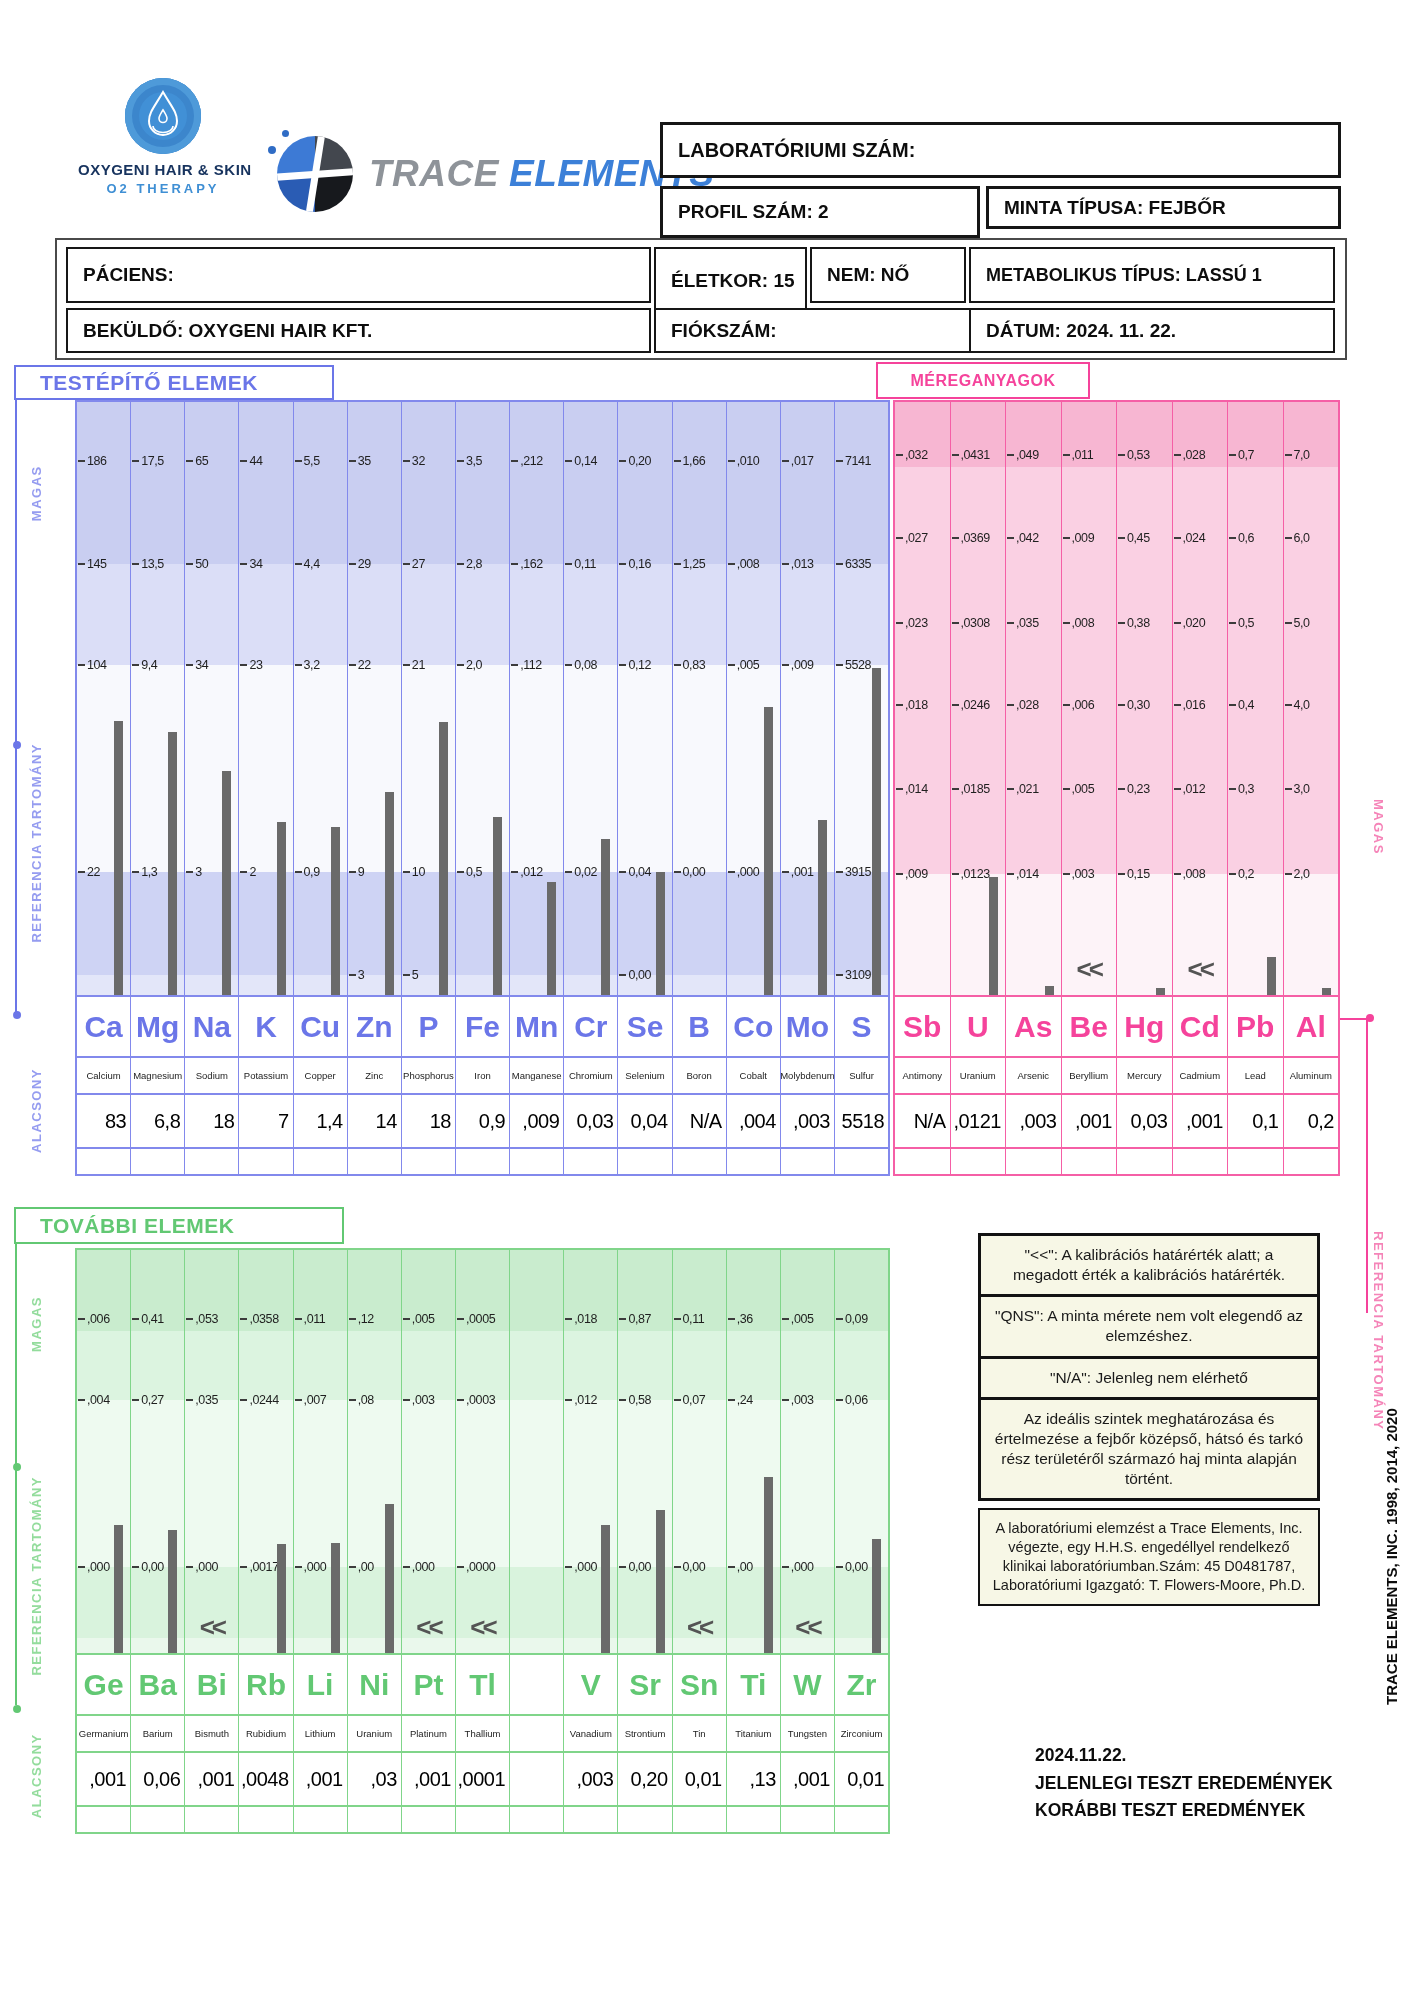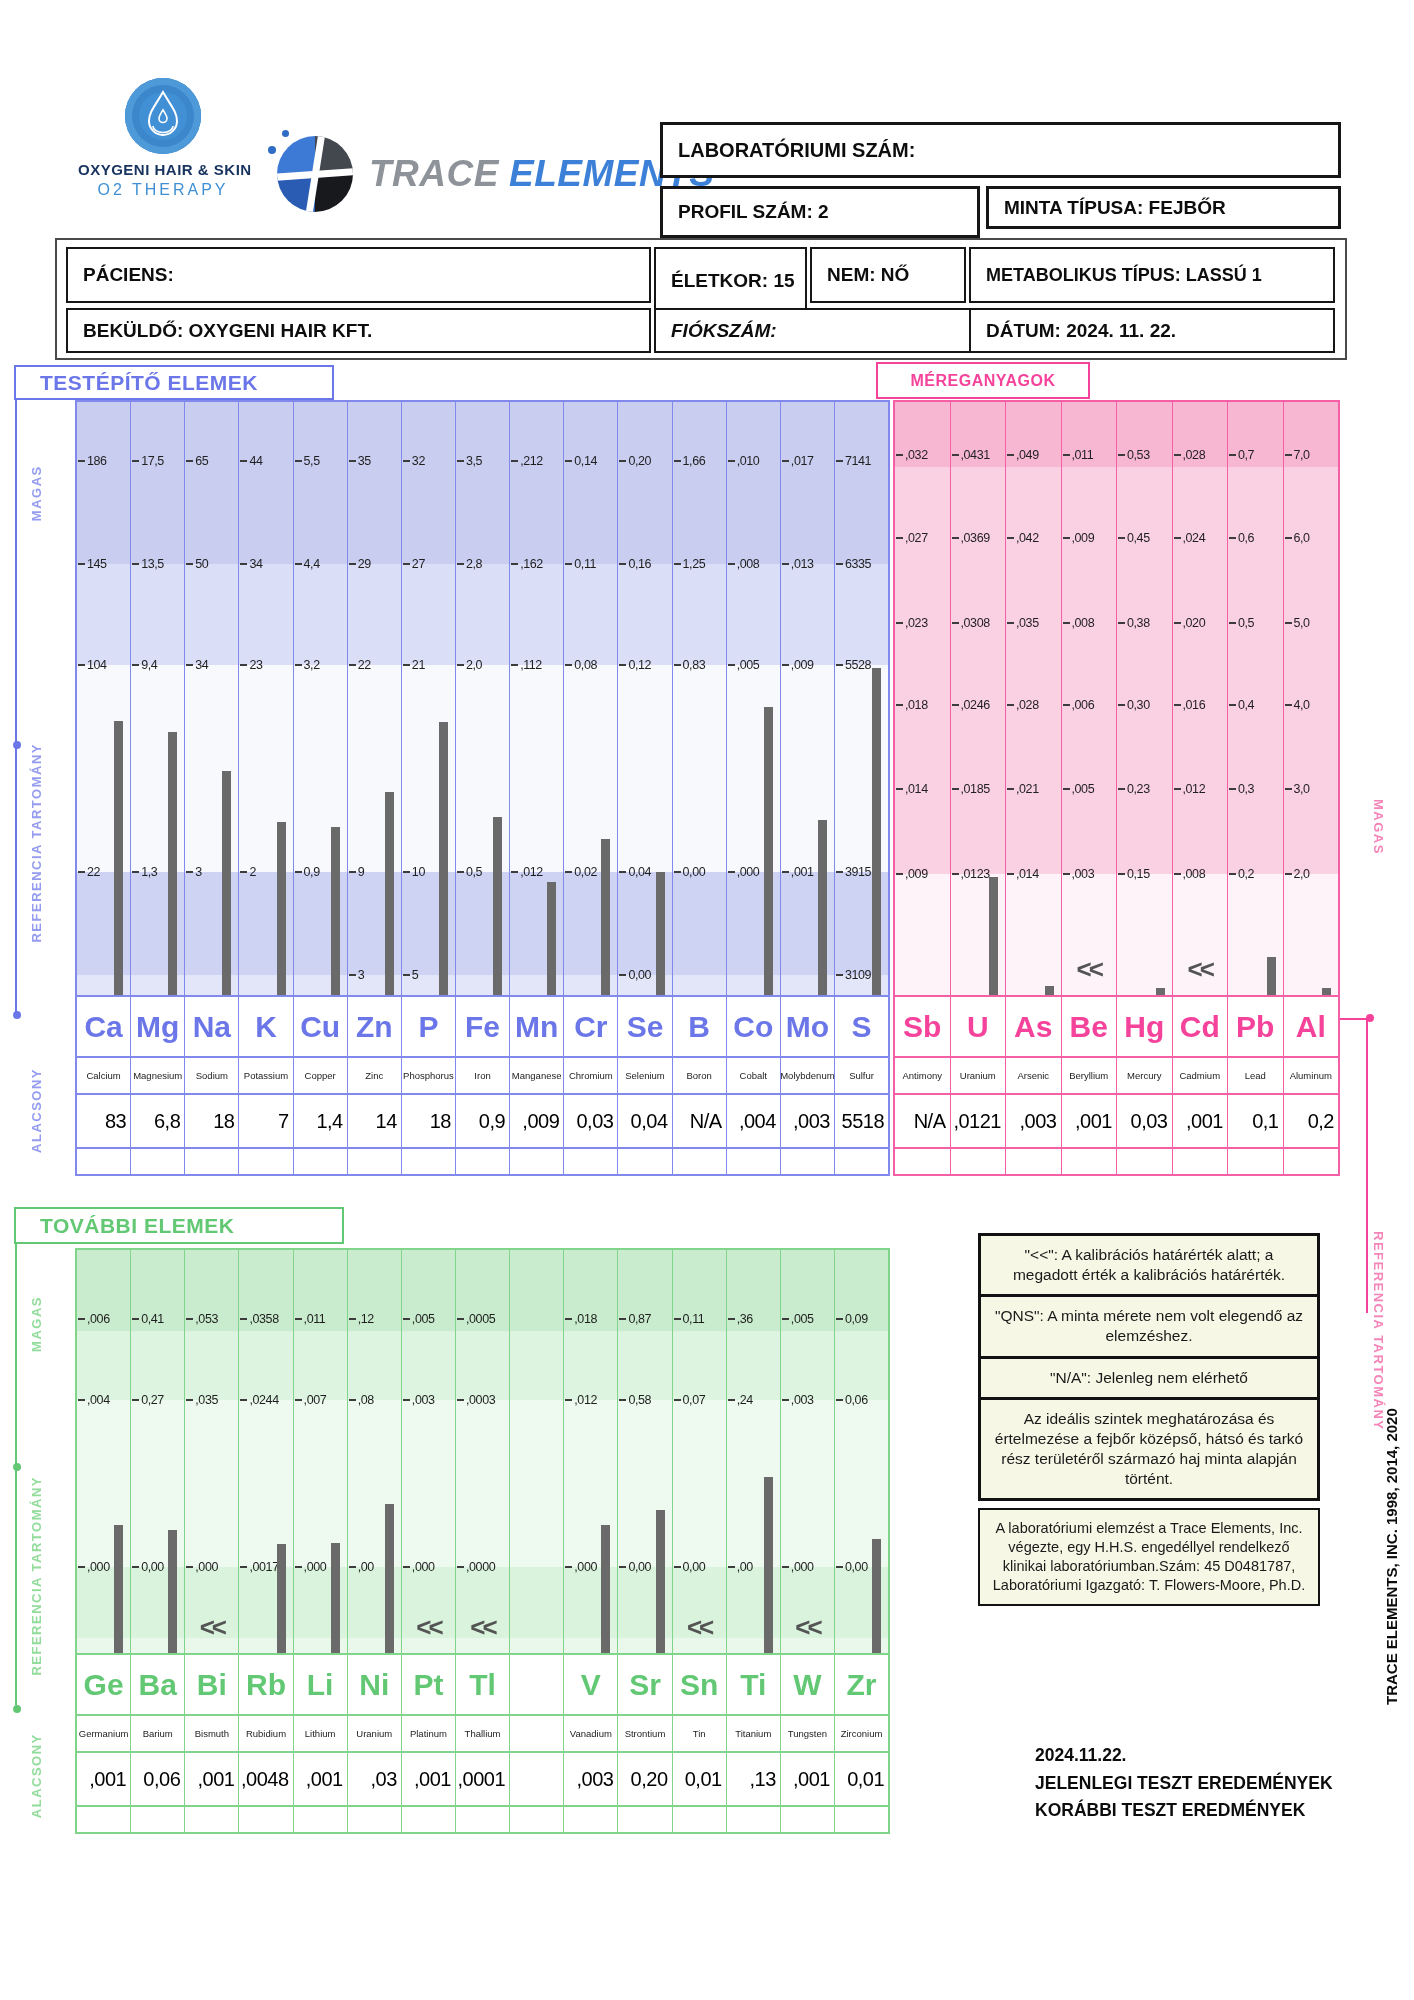--- a/index.html
+++ b/index.html
@@ -6,21 +6,21 @@
   .page{position:relative;width:1414px;height:2000px;background:#fff;overflow:hidden;
         font-family:"Liberation Sans",sans-serif;color:#111;}
 
   
   .oxy-logo{position:absolute;left:78px;top:78px;width:170px;text-align:center;}
   .oxy-circle{width:76px;height:76px;border-radius:50%;margin:0 auto;
               background:#4190d6;box-shadow:inset 0 0 0 9px #ningun;position:relative;
               box-shadow:inset 0 0 0 7px #4e9ad9, inset 0 0 0 14px #3c86cc;}
   .oxy-circle svg{position:absolute;left:14px;top:10px;}
   .oxy-name{margin-top:7px;font-size:15px;font-weight:700;color:#17335e;letter-spacing:.5px;white-space:nowrap;}
-  .oxy-sub{margin-top:3px;font-size:16px;font-weight:400;color:#3f8fd4;letter-spacing:3px;}
+  .oxy-sub{margin-top:3px;font-size:13px;font-weight:700;color:#3f8fd4;letter-spacing:3px;}
   .te-logo{position:absolute;left:277px;top:136px;display:flex;align-items:center;gap:16px;}
   .te-sphere{width:76px;height:76px;border-radius:50%;position:relative;overflow:hidden;flex:none;
              background:conic-gradient(from 0deg,#43474e 0 88deg,#17191d 88deg 180deg,#2a5cb4 180deg 268deg,#3d7ad5 268deg 360deg);}
   .te-sphere::before{content:"";position:absolute;left:46%;top:-6%;width:7px;height:112%;background:#fff;transform:rotate(9deg);}
   .te-sphere::after{content:"";position:absolute;top:46%;left:-6%;height:7px;width:112%;background:#fff;transform:rotate(-4deg);}
   .te-dots{position:absolute;left:266px;top:128px;width:40px;height:40px;}
   .te-dots i{position:absolute;border-radius:50%;background:#2f6cc5;}
   .te-text{font-size:37px;font-weight:800;font-style:italic;letter-spacing:.5px;white-space:nowrap;}
   .te-text .w1{color:#8e9399;}
   .te-text .w2{color:#3c80d8;margin-left:10px;}
@@ -31,21 +31,21 @@
   .lab-box{left:660px;top:122px;width:681px;height:56px;font-size:20px;}
   .profile-box{left:660px;top:186px;width:320px;height:52px;}
   .sample-box{left:986px;top:186px;width:355px;height:43px;}
   .patient-outer{position:absolute;left:55px;top:238px;width:1292px;height:122px;border:2px solid #4a4a4a;box-sizing:border-box;}
   .patient-outer .hbox{border-width:2.5px;}
   .f-pacien{left:9px;top:7px;width:585px;height:56px;}
   .f-eletkor{left:597px;top:7px;width:153px;height:68px;}
   .f-nem{left:753px;top:7px;width:156px;height:56px;}
   .f-met{left:912px;top:7px;width:366px;height:56px;font-size:18px;}
   .f-bekuldo{left:9px;top:68px;width:585px;height:45px;}
-  .f-fiok{left:597px;top:68px;width:350px;height:45px;font-style:italic;}
+  .f-fiok{left:597px;top:68px;width:350px;height:45px;}
   .f-datum{left:912px;top:68px;width:366px;height:45px;}
 
   
   .chart{position:absolute;}
   #chart-nutritional{left:75px;top:400px;width:815px;}
   #chart-toxic{left:893px;top:400px;width:447px;}
   #chart-additional{left:75px;top:1248px;width:815px;}
   .plot{position:relative;width:100%;border:2px solid var(--border);box-sizing:border-box;}
   #chart-nutritional .plot,#chart-toxic .plot{height:597px;}
   #chart-additional .plot{height:407px;}

